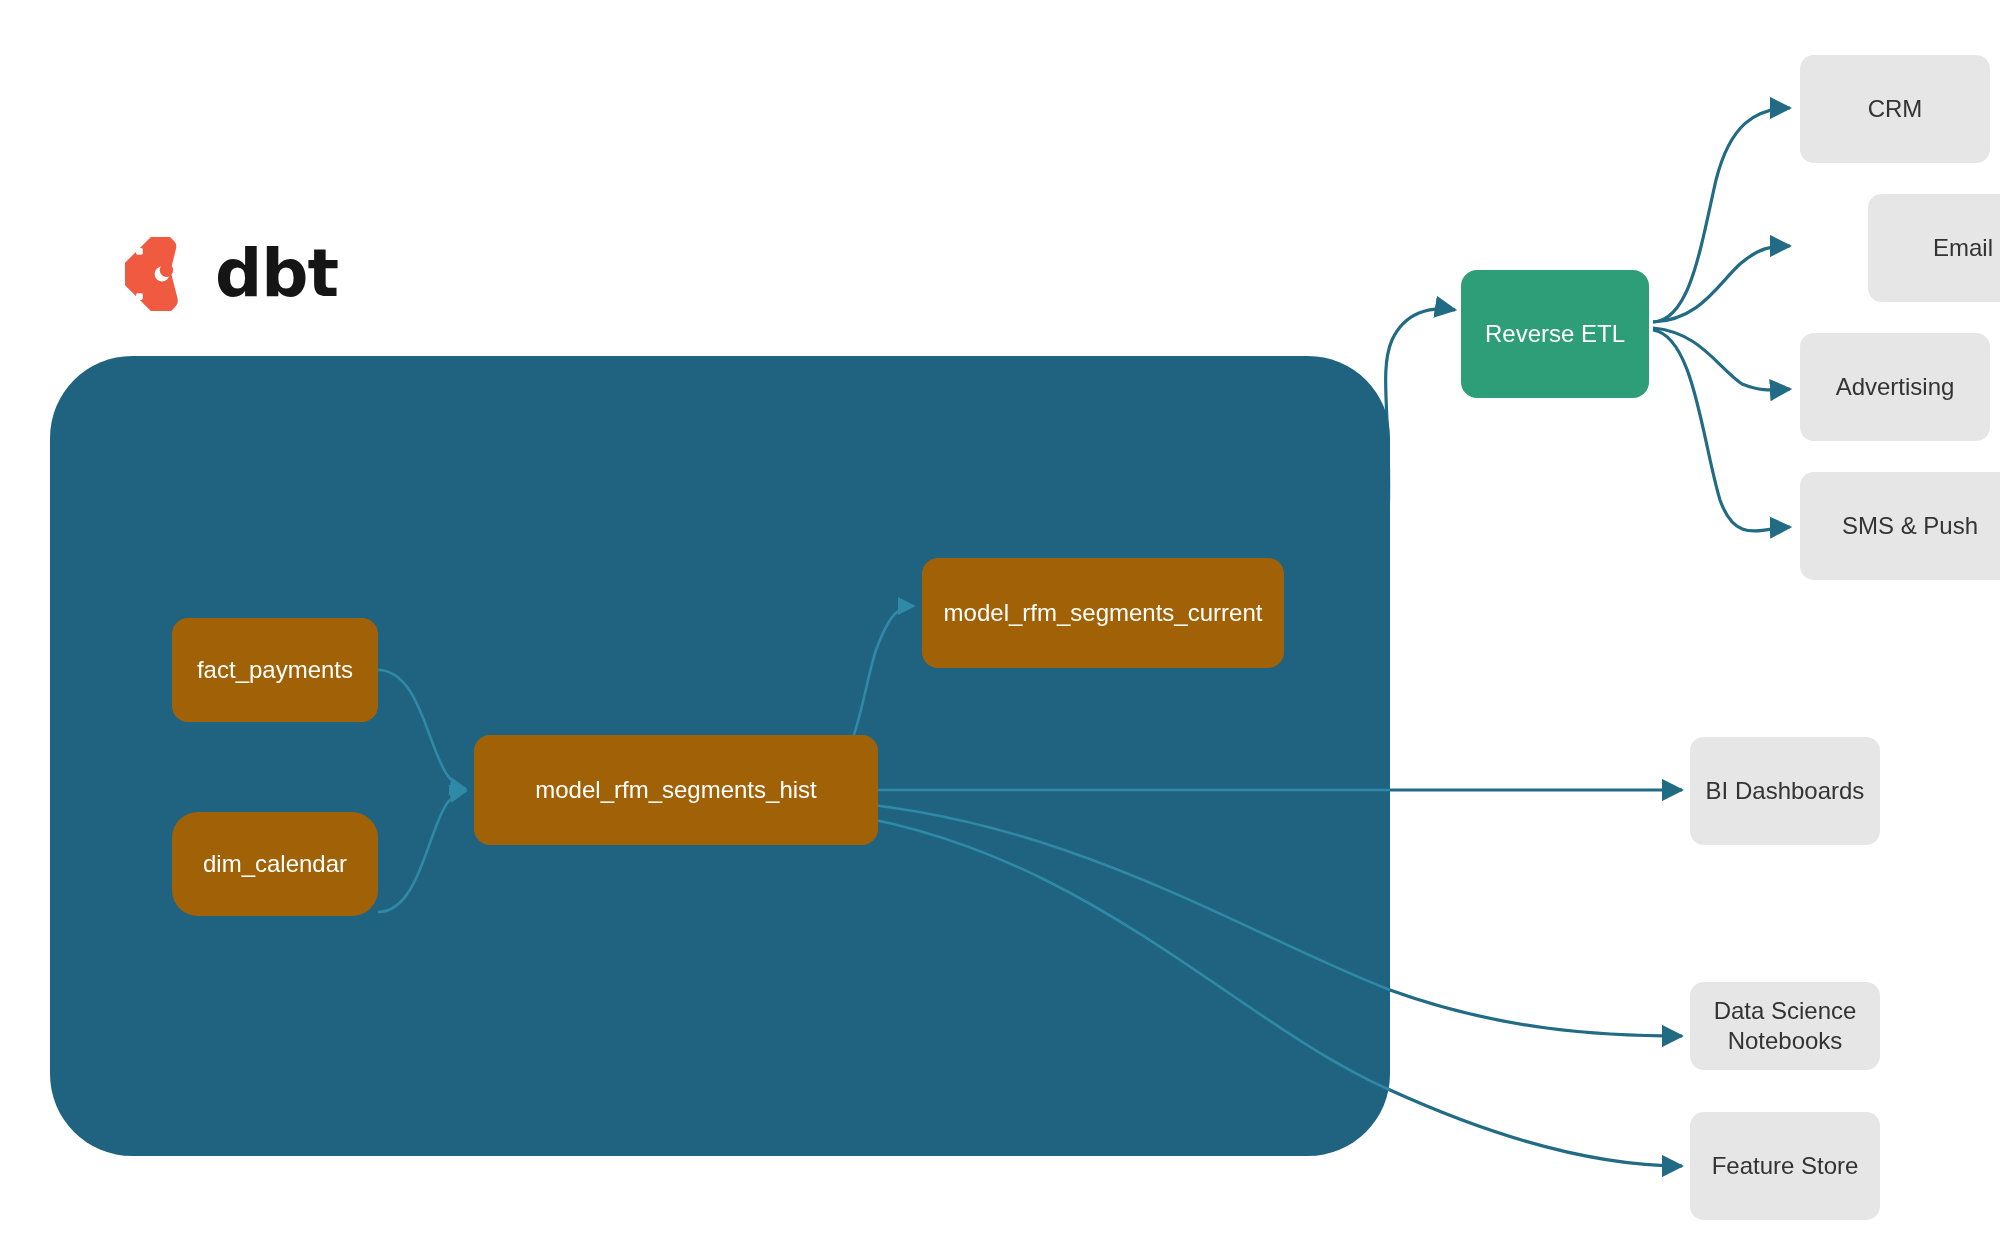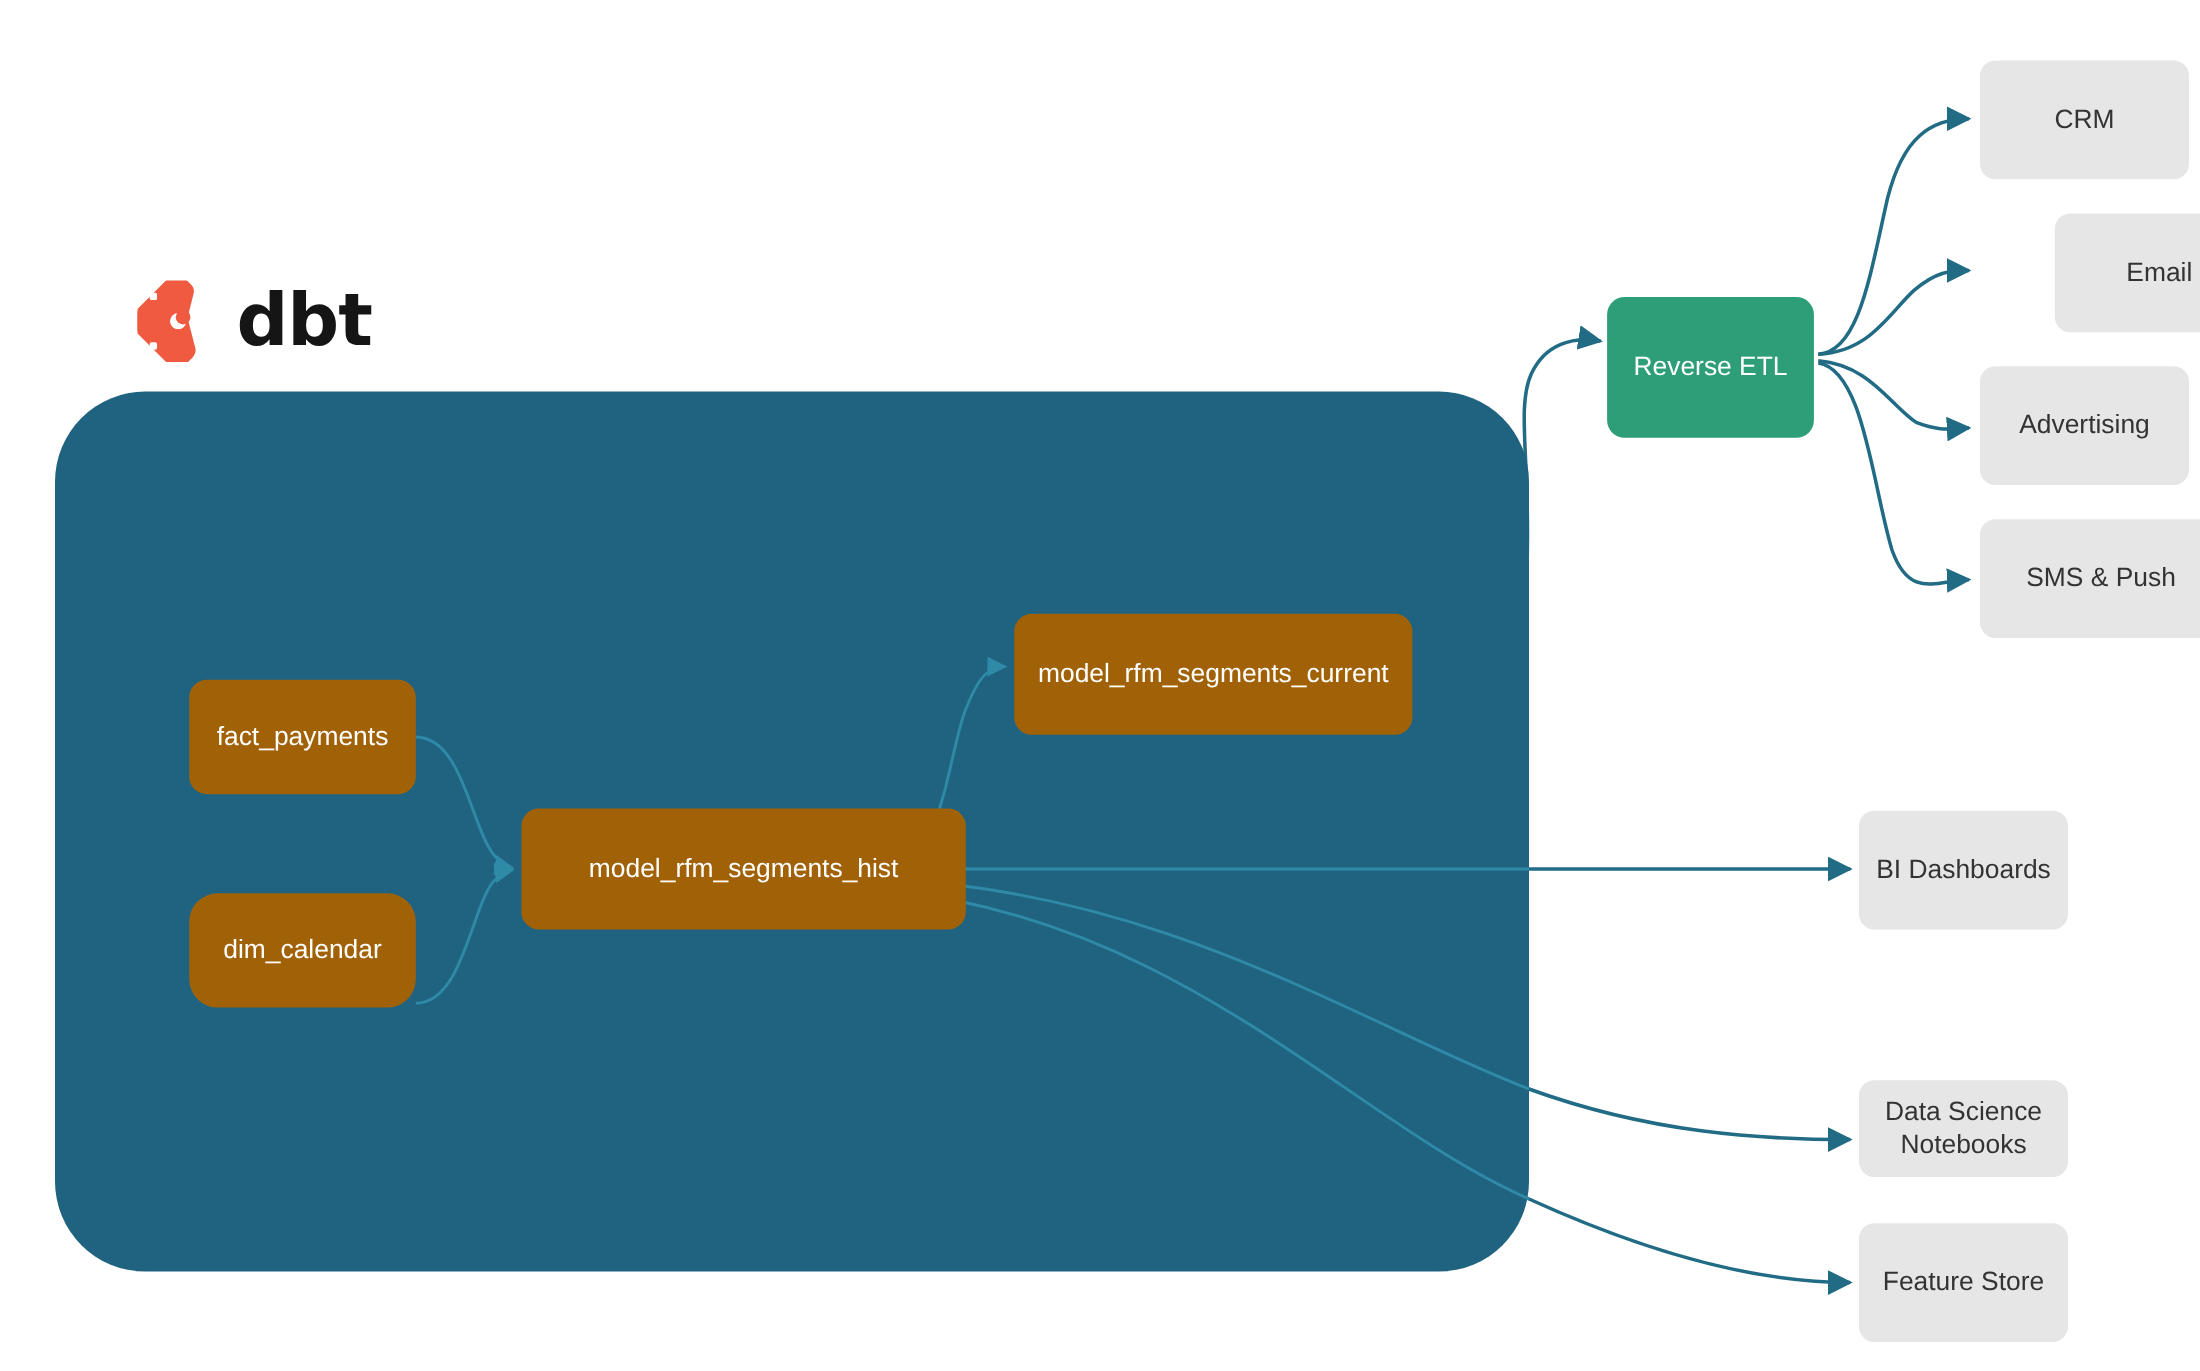--- a/index.html
+++ b/index.html
@@ -17,21 +17,21 @@
     width: 2000px;
     height: 1246px;
     background: #ffffff;
     overflow: hidden;
   }
 
   
   #dbt-logo {
     position: absolute;
     left: 125px;
-    top: 255px;
+    top: 237px;
     display: flex;
     align-items: center;
     gap: 16px;
   }
   #dbt-logo .mark { width: 74px; height: 74px; display: block; }
   #dbt-logo .wordmark {
     font-family: "DejaVu Sans", sans-serif;
     font-size: 66px;
     font-weight: 700;
     letter-spacing: -1px;

